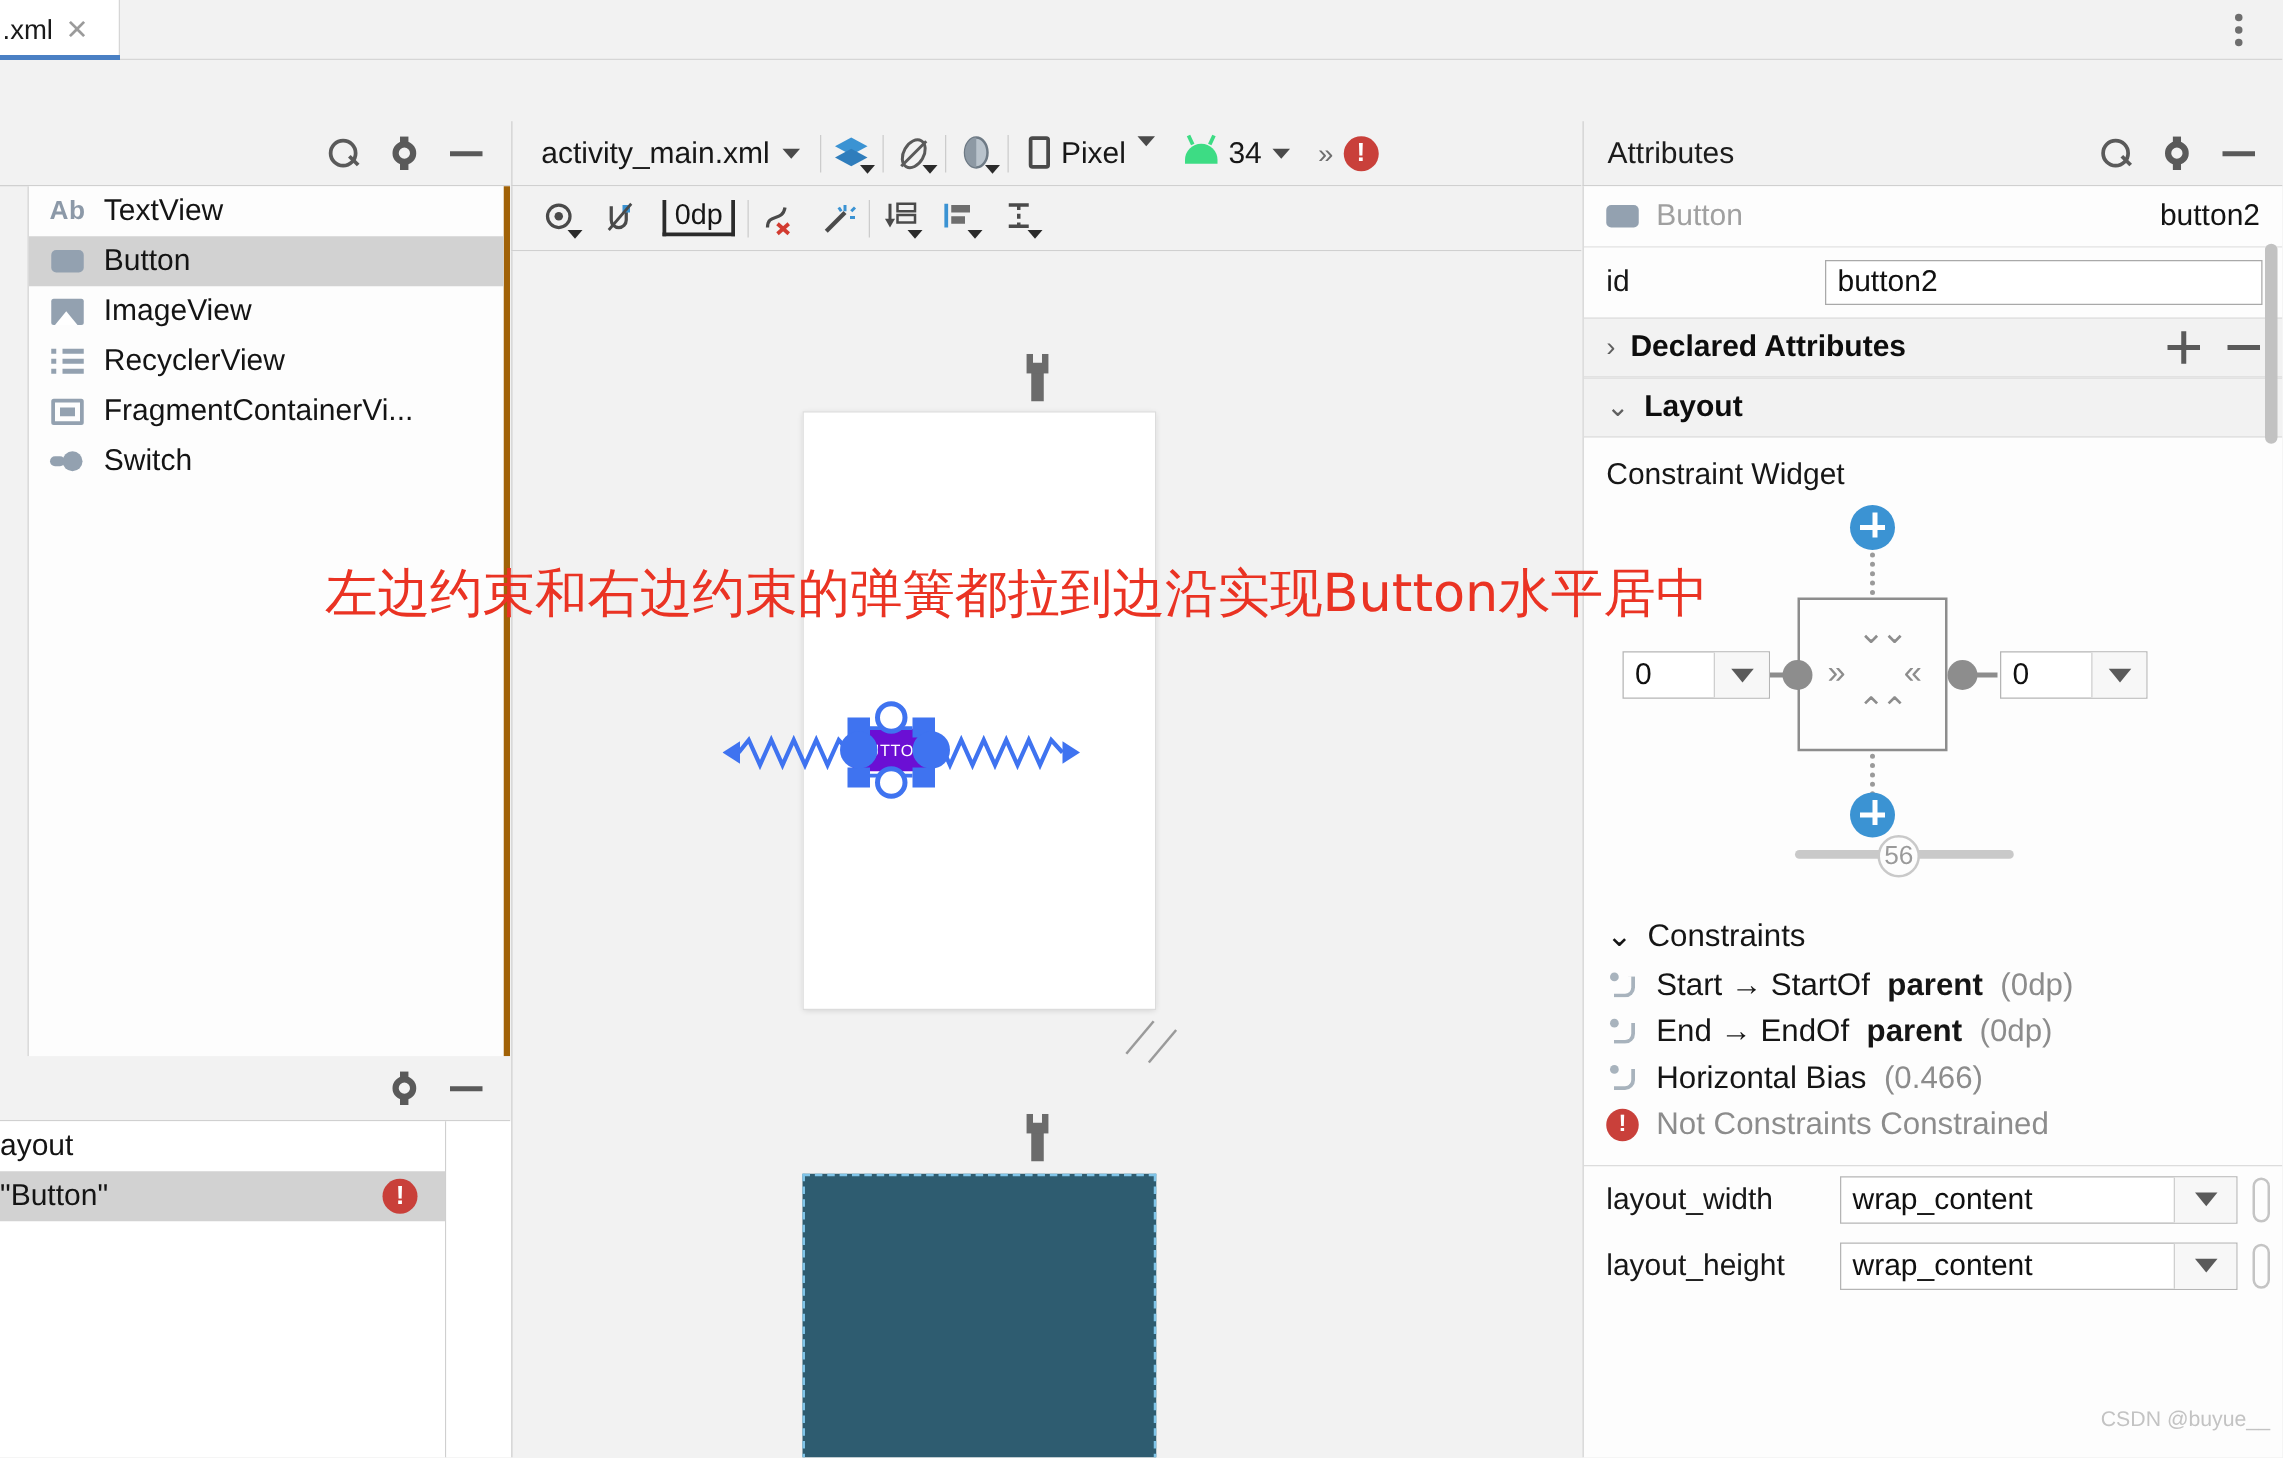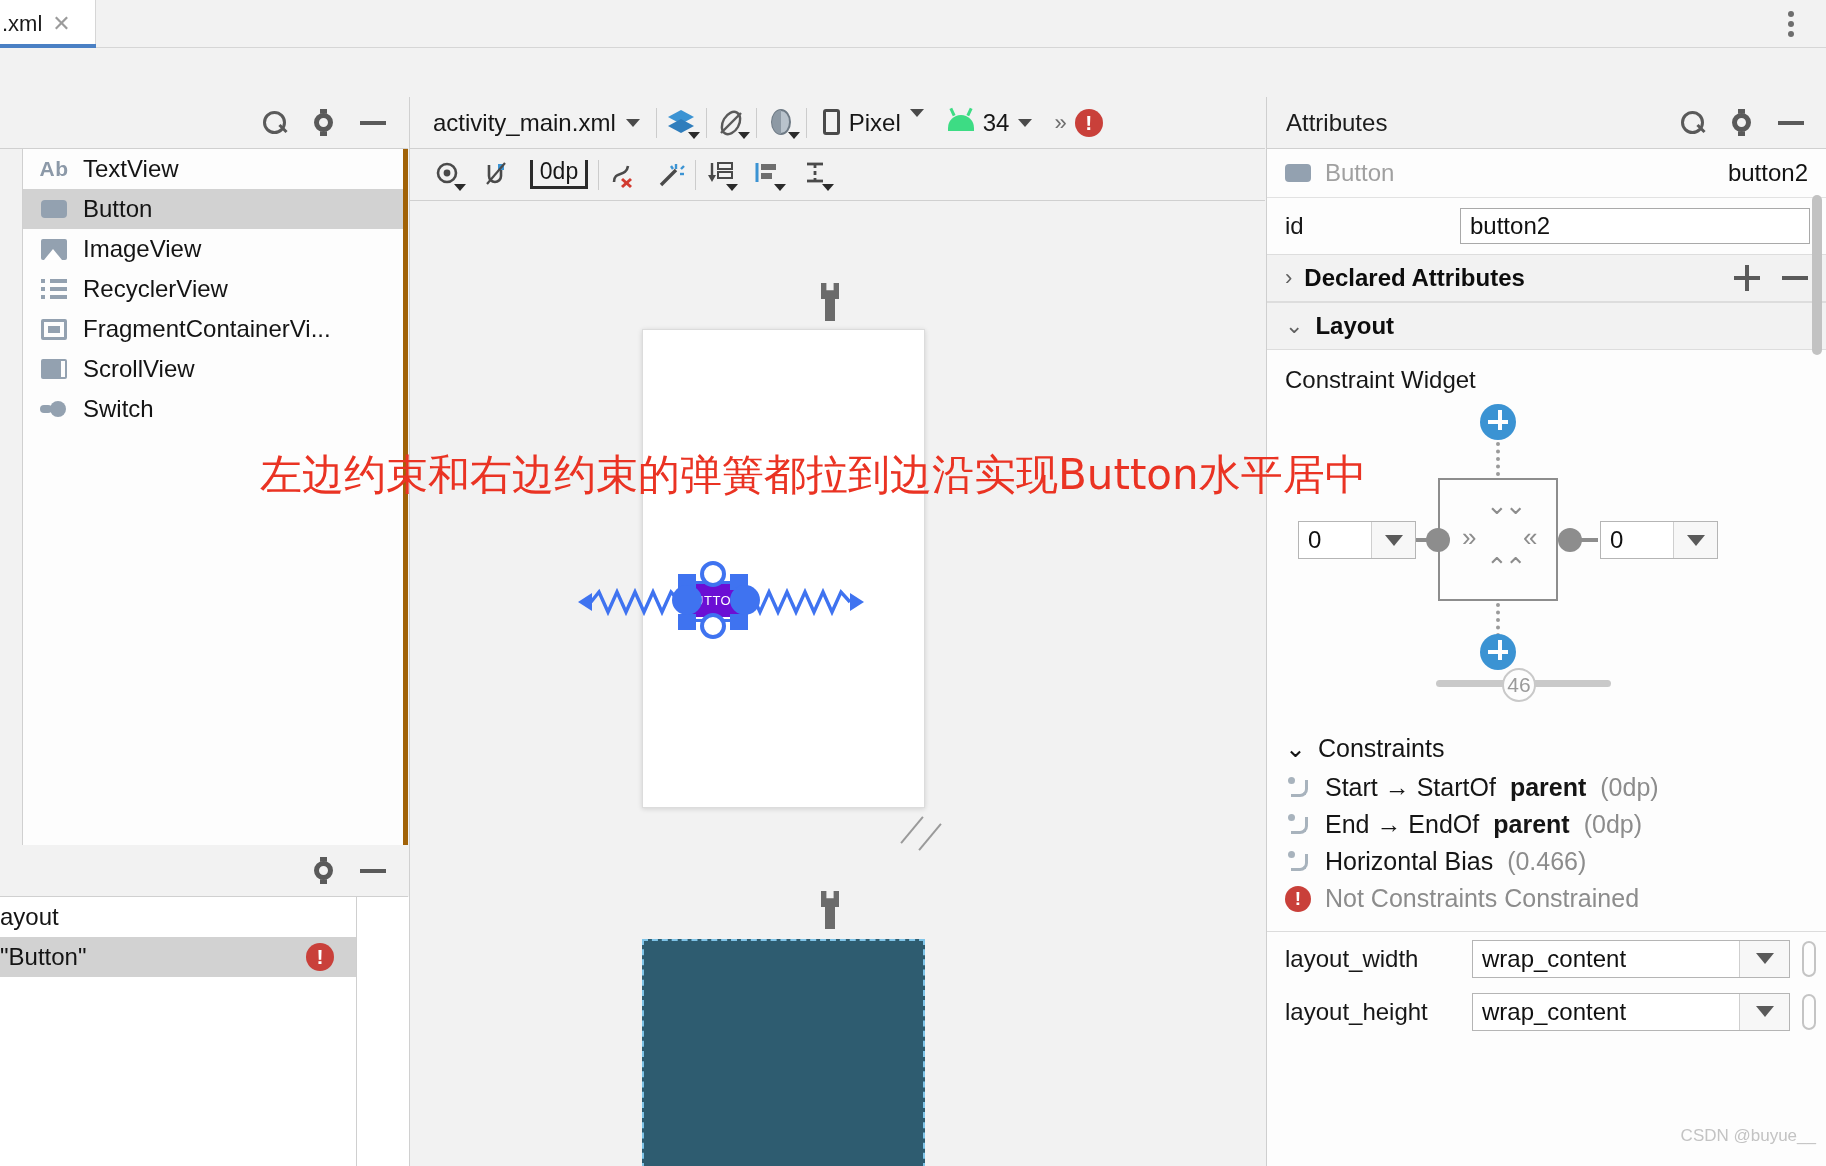--- a/index.html
+++ b/index.html
@@ -379,26 +379,20 @@
             <i></i>
           </span>
         </span>
       <span>RecyclerView</span>
     </div>
     <div class="pal-item">
       <span class="pal-ic">
           <span class="g-frag"></span>
         </span>
       <span>FragmentContainerVi...</span>
-    </div>
-    <div class="pal-item">
-      <span class="pal-ic">
-          <span class="g-scroll"></span>
-        </span>
-      <span>ScrollView</span>
     </div>
     <div class="pal-item">
       <span class="pal-ic">
           <span class="g-switch"></span>
         </span>
       <span>Switch</span>
     </div>
   </div>
 
   <div class="panel-head tree-head">
@@ -634,21 +628,21 @@
         <span class="v">0</span>
         <span class="d">
             <span class="tri"></span>
           </span>
       </div>
       <div class="cw-dotted" style="left:229px; top:209px; height:34px;"></div>
       <div class="cw-plus" style="left:213px; top:240px;"></div>
 
       <div class="bias">
         <div class="track"></div>
-        <div class="thumb">46</div>
+        <div class="thumb">56</div>
       </div>
     </div>
 
     <div class="con-head">
       <span class="tw">⌄</span>
       <span>Constraints</span>
     </div>
 
     <div class="con-row">
       <span class="con-ic"></span>

